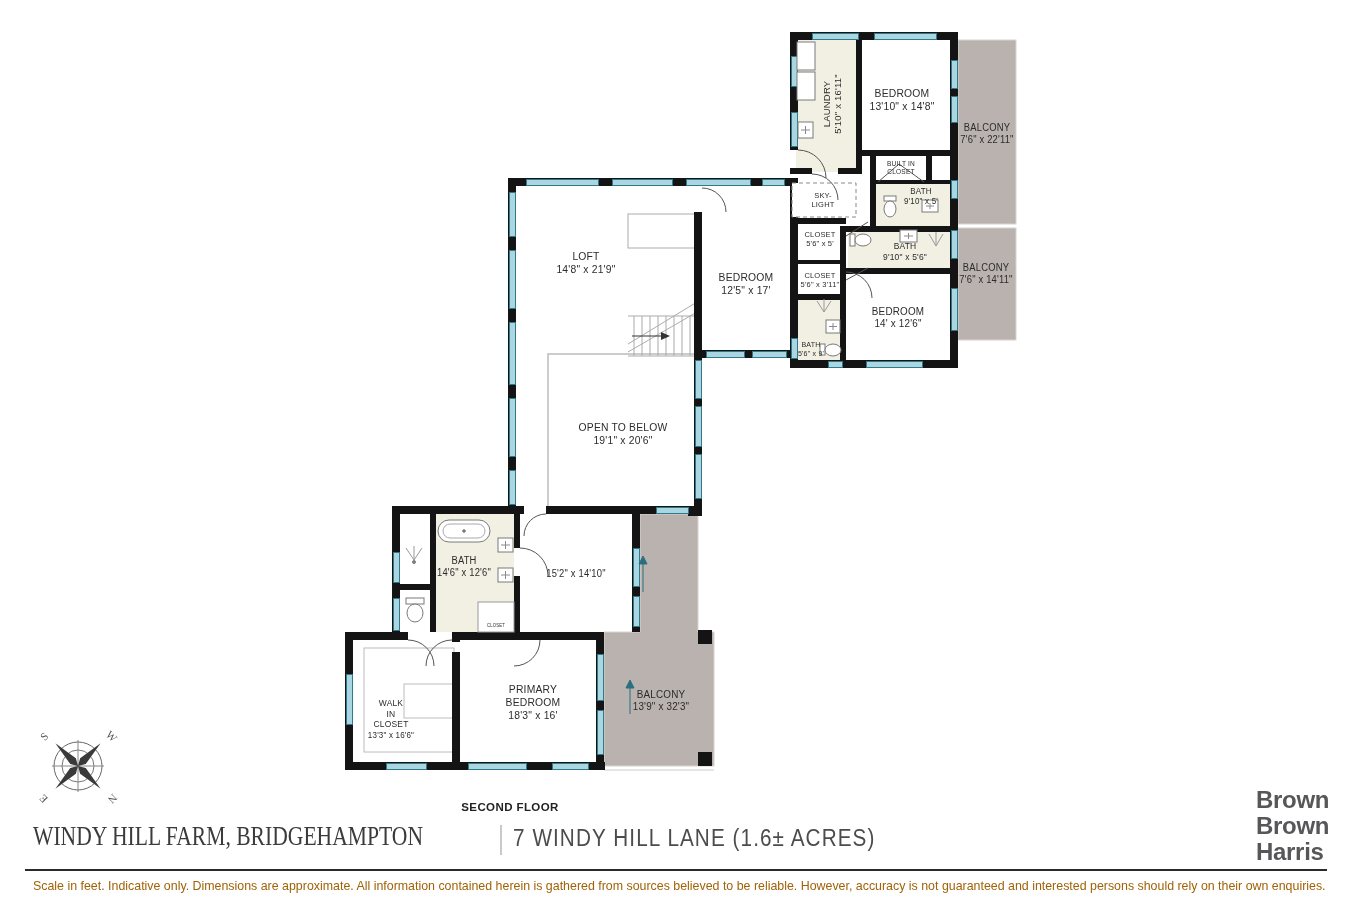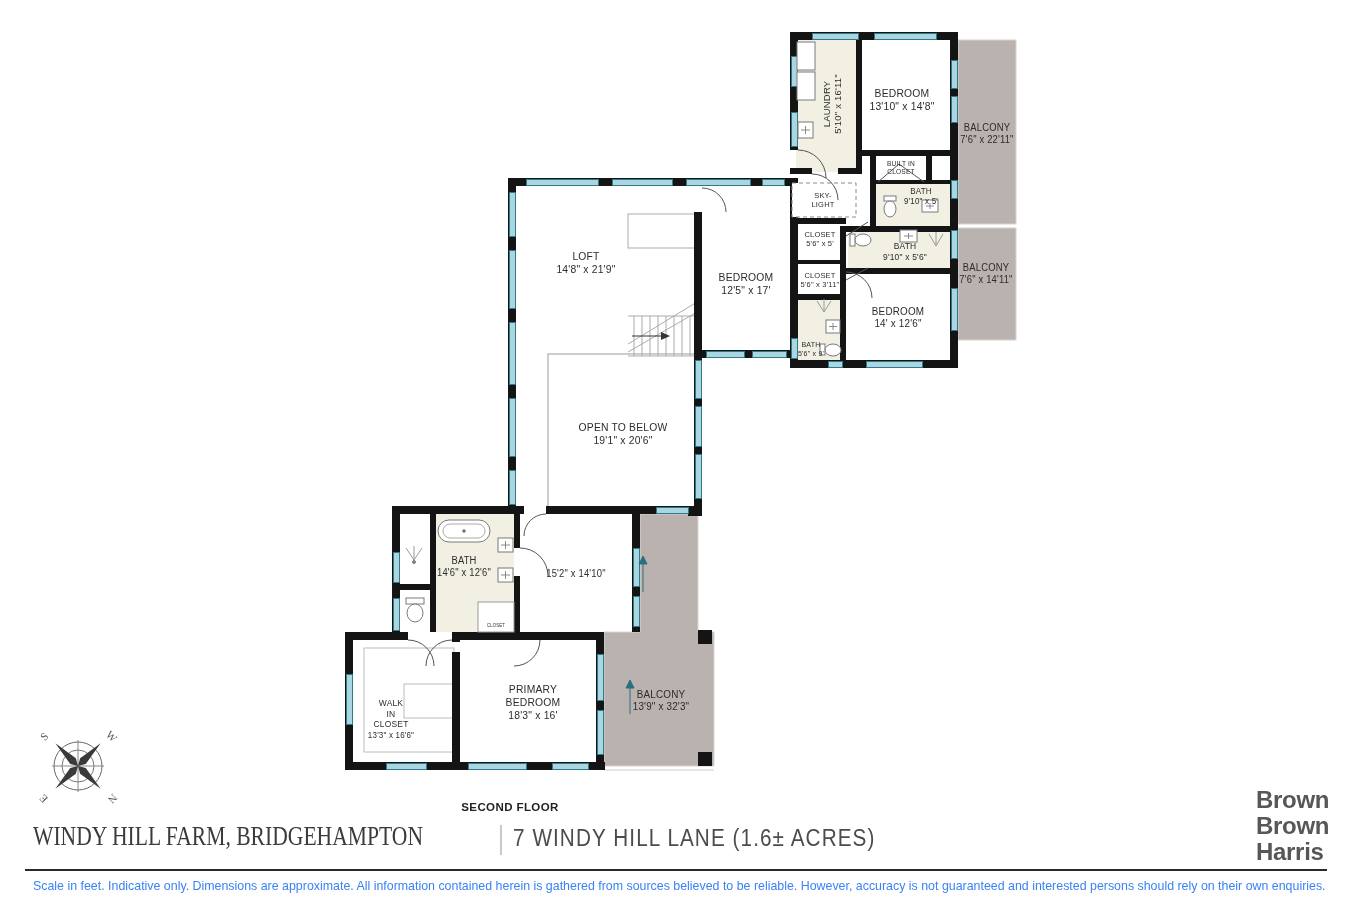--- a/index.html
+++ b/index.html
@@ -14,21 +14,21 @@
   .floor-label{position:absolute;left:510px;top:807px;transform:translate(-50%,-50%);
        font-size:11.5px;font-weight:700;letter-spacing:.4px;color:#222;}
   .title-left{position:absolute;left:33px;top:821px;font-family:"Liberation Serif",serif;
        font-size:27px;color:#3b3b3b;transform:scaleX(.80);transform-origin:left top;white-space:nowrap;}
   .title-div{position:absolute;left:500px;top:825px;width:2px;height:30px;background:#c9c9c9;}
   .title-right{position:absolute;left:513px;top:825px;font-size:23px;color:#4c4c4c;
        letter-spacing:1.2px;transform:scaleX(.90);transform-origin:left top;white-space:nowrap;}
   .brand{position:absolute;left:1236px;top:787px;font-size:24px;font-weight:800;
        line-height:26px;color:#57575a;letter-spacing:-.3px;margin-left:20px;}
   .rule{position:absolute;left:25px;top:869px;width:1302px;height:2px;background:#2a2a2a;}
-  .disclaimer{position:absolute;left:33px;top:879px;font-size:12.4px;color:#3b82f6;white-space:nowrap;}
+  .disclaimer{position:absolute;left:33px;top:879px;font-size:12.4px;color:#a16207;white-space:nowrap;}
 </style>
 </head>
 <body>
 
 <div class="page">
 
 <svg width="1350" height="904" viewBox="0 0 1350 904">
 
   <g>
     <rect x="958" y="40" width="58" height="184" fill="#b9b2ae" stroke="#d8d3d0"></rect>

